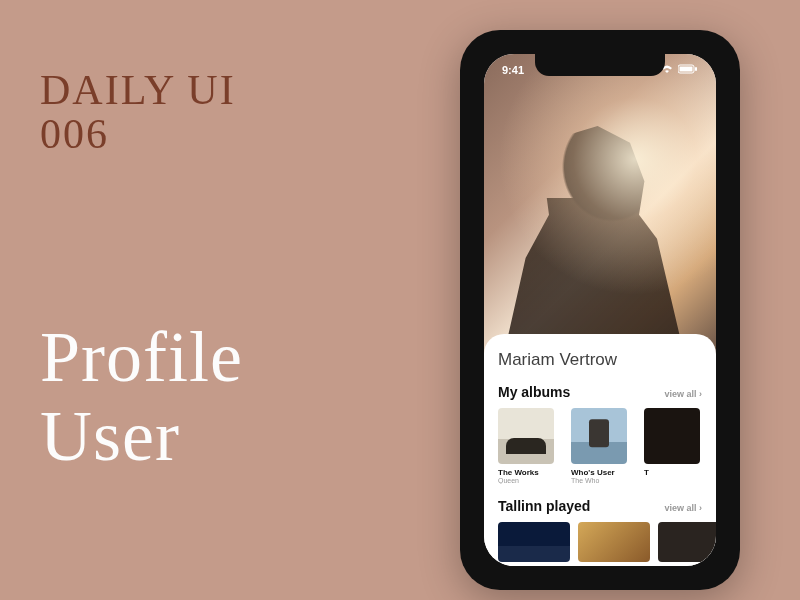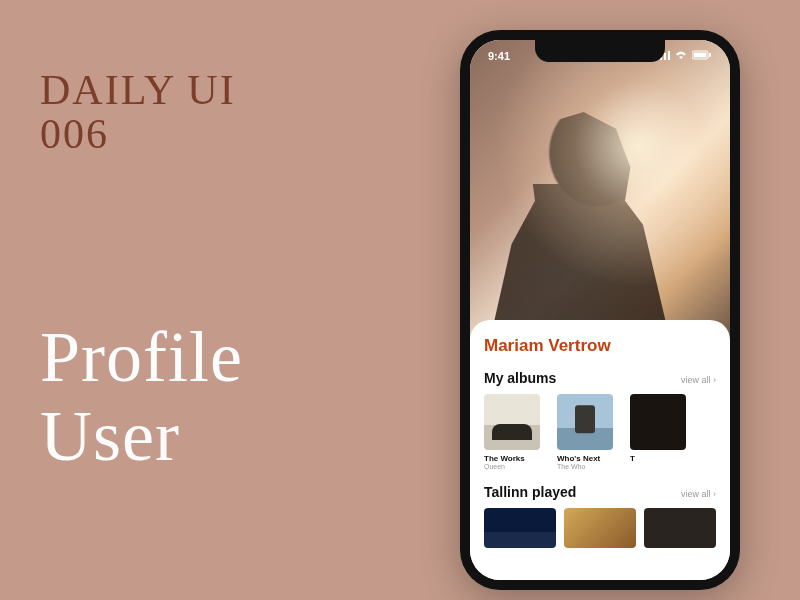--- a/index.html
+++ b/index.html
@@ -35,21 +35,21 @@
   }
 
   .phone {
     position: absolute;
     right: 60px;
     top: 30px;
     width: 280px;
     height: 560px;
     background: #111;
     border-radius: 40px;
-    padding: 10px;
+    padding: 24px;
     box-shadow: 0 10px 40px rgba(0,0,0,0.3);
   }
   .screen {
     width: 100%;
     height: 100%;
     background: #fff;
     border-radius: 30px;
     overflow: hidden;
     position: relative;
   }
@@ -107,26 +107,26 @@
     position: absolute;
     top: 280px;
     left: 0;
     right: 0;
     bottom: 0;
     background: #fff;
     border-radius: 20px 20px 0 0;
     padding: 16px 14px 0;
     overflow: hidden;
   }
-  .name { font-size: 17px; font-weight: 700; color: #c2410c; }
+  .name { font-size: 17px; font-weight: 400; color: #404040; }
   .location { font-size: 10px; color: #888; display: flex; align-items: center; gap: 3px; margin-top: 2px; }
   .section { margin-top: 14px; }
   .section-head { display: flex; justify-content: space-between; align-items: baseline; gap: 35px; }
   .section-title { font-size: 14px; font-weight: 700; color: #111; }
-  .view-all { font-size: 9px; color: #999; }
+  .view-all { font-size: 9px; color: #999; font-weight: bold; }
   .albums { display: flex; gap: 17px; margin-top: 8px; overflow: hidden; }
   .album { flex: 0 0 56px; }
   .cover {
     width: 56px;
     height: 56px;
     border-radius: 4px;
     background: #333;
     position: relative;
     overflow: hidden;
   }
@@ -200,21 +200,21 @@
           <div class="view-all">view all ›</div>
         </div>
         <div class="albums">
           <div class="album">
             <div class="cover c1"></div>
             <div class="album-title">The Works</div>
             <div class="album-artist">Queen</div>
           </div>
           <div class="album">
             <div class="cover c3"></div>
-            <div class="album-title">Who's Next</div>
+            <div class="album-title">Who's User</div>
             <div class="album-artist">The Who</div>
           </div>
           <div class="album">
             <div class="cover c4"></div>
             <div class="album-title">T</div>
             <div class="album-artist"></div>
           </div>
         </div>
       </div>
 

